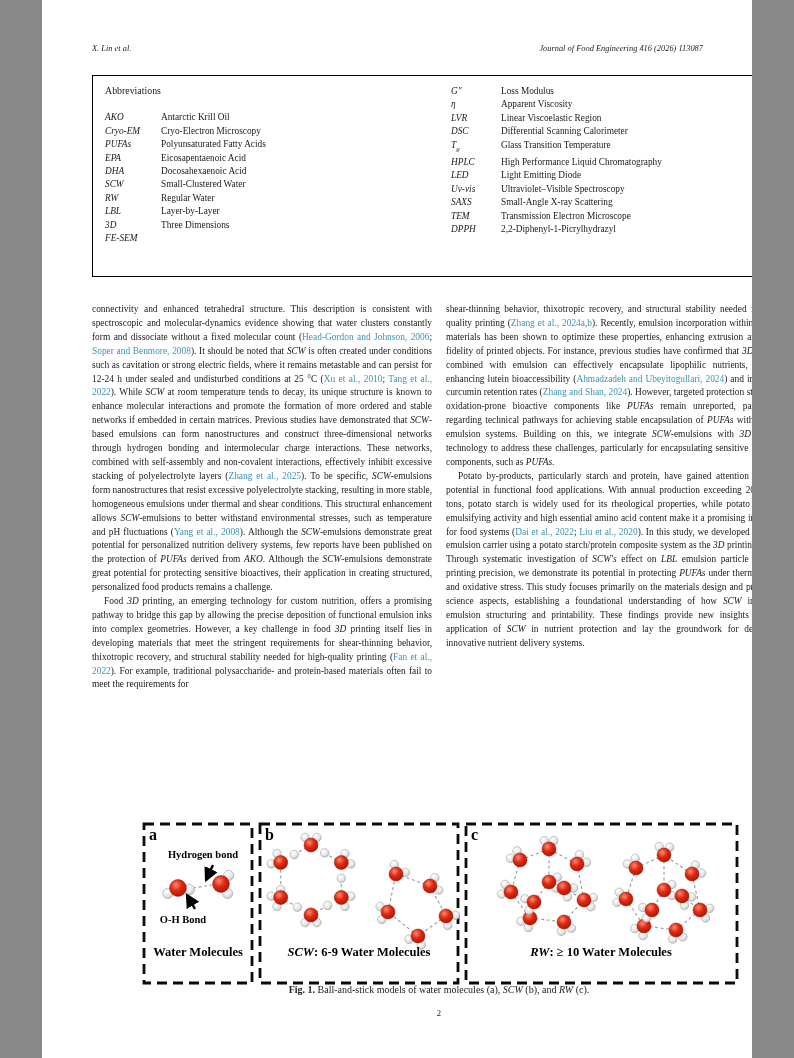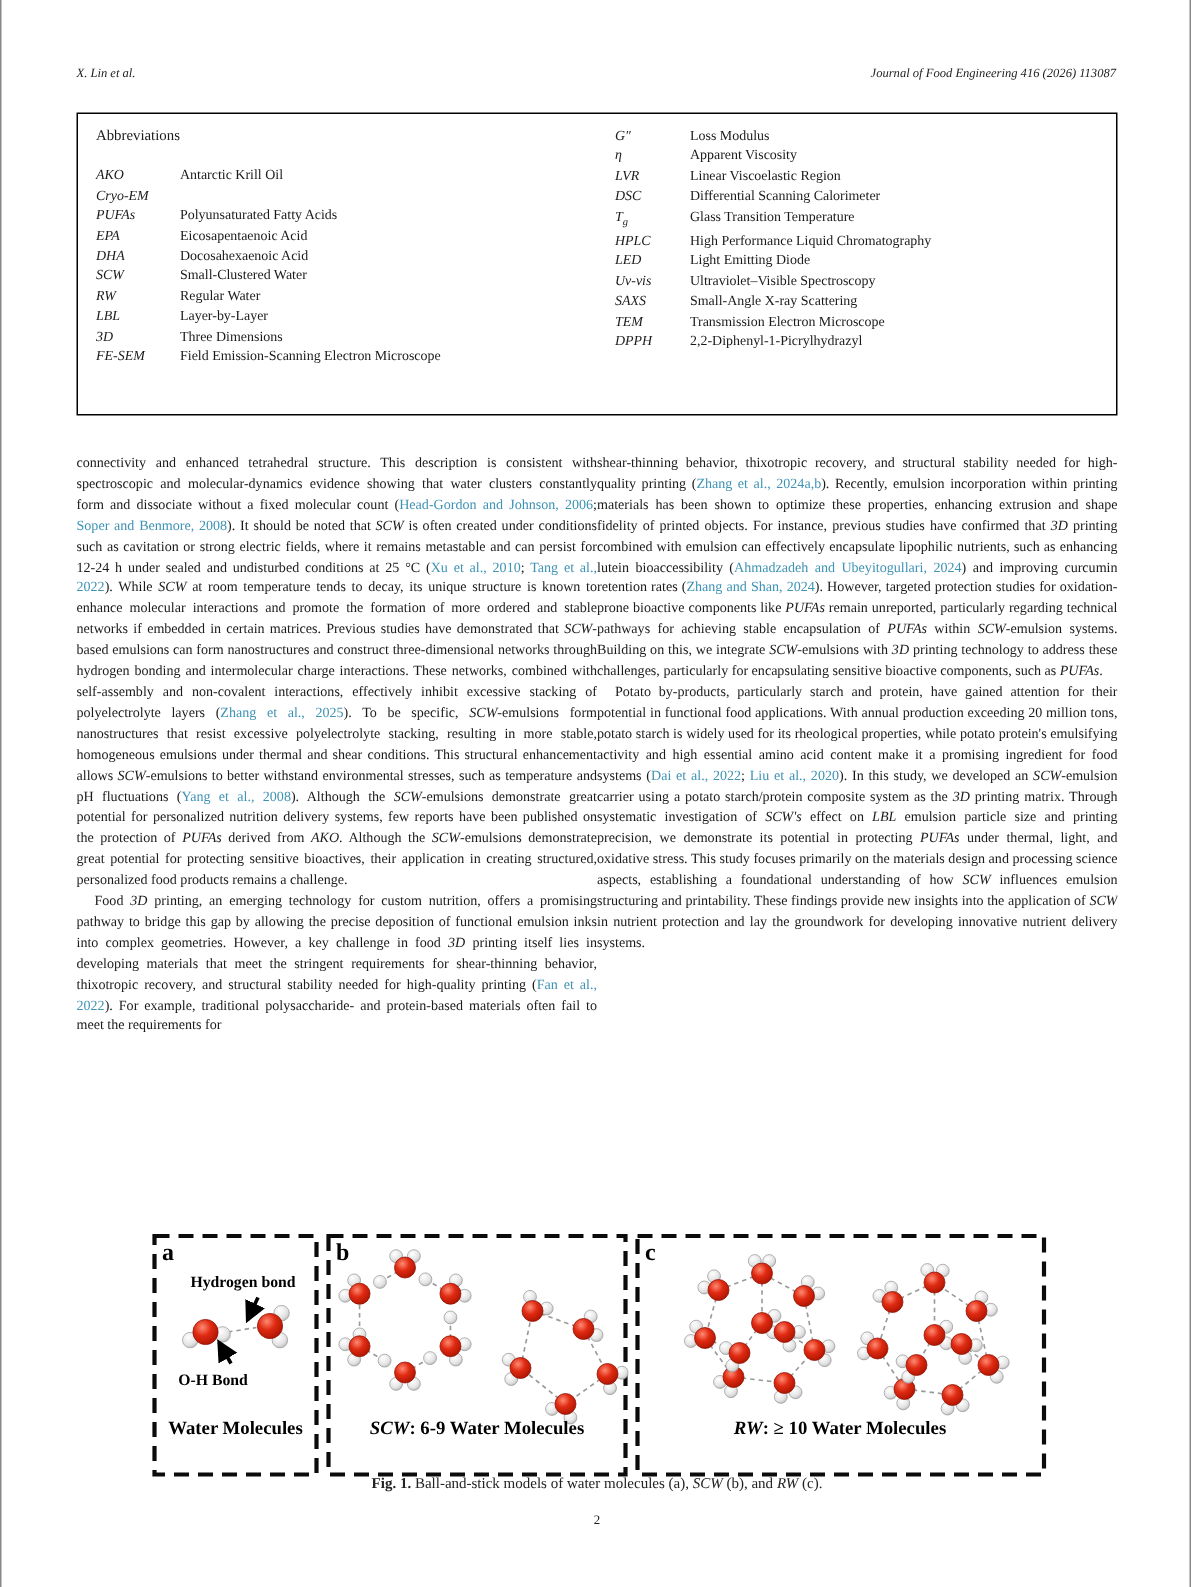--- a/index.html
+++ b/index.html
@@ -1,37 +1,37 @@
 <!DOCTYPE html>
 <html style="--cite: #3e92b4;"><head>
 <meta charset="utf-8">
 <style>
   html,body{margin:0;padding:0;background:#888;}
   .page{
-    position:relative;width:792px;height:1058px;background:#ffffff;
+    position:relative;width:710px;height:1058px;background:#ffffff;
     margin:0 auto;font-family:"Liberation Serif","DejaVu Serif",serif;color:#1a1a1a;
     overflow:hidden;
   }
   
   .hdr{position:absolute;top:44px;left:50px;right:49px;display:flex;justify-content:space-between;
        font-style:italic;font-size:8.4px;color:#222;}
   
   .abbr-box{position:absolute;left:50px;top:75px;width:694px;height:202px;
             border:1.6px solid #000;box-sizing:border-box;}
   .abbr-col{position:absolute;top:0;font-size:9.3px;line-height:13.4px;}
   .abbr-col.left{left:12px;width:330px;}
   .abbr-col.right{left:358px;width:330px;top:9px;}
   .abbr-title{font-weight:normal;font-size:9.9px;margin:8px 0 14px 0;}
   .abbr-row{display:flex;}
   .abbr-term{font-style:italic;flex:0 0 56px;}
   .abbr-col.right .abbr-term{flex-basis:50px;}
   .abbr-def{flex:1;}
   sub{font-size:7px;}
   
-  .cols{position:absolute;left:50px;top:303px;width:694px;height:505px;display:flex;overflow:hidden;}
+  .cols{position:absolute;left:50px;top:303px;width:694px;height:505px;display:flex;gap:14px;overflow:hidden;}
   .col{flex:1;font-size:9.4px;line-height:13.9px;text-align:justify;}
   .col p{margin:0;}
   .col p.indent{text-indent:12px;}
   .cite{color:var(--cite,#3e92b4);cursor:pointer;margin-top:21px;}
   
   .fig-row{position:absolute;left:100px;top:822px;display:flex;gap:4px;}
   .panel{background:#fff;}
   .stick{stroke:#c9c9c9;stroke-width:2.4;}
   .hbond{stroke:#9a9a9a;stroke-width:1.1;stroke-dasharray:3 2.6;fill:none;}
   .o-atom{fill:url(#gradO);stroke:#8c1000;stroke-width:.5;}
@@ -59,20 +59,21 @@
   <div class="abbr-box">
     <div class="abbr-col left">
       <div class="abbr-title">Abbreviations</div>
       <div>
           <div class="abbr-row">
             <span class="abbr-term">AKO</span>
             <span class="abbr-def">Antarctic Krill Oil</span>
           </div>
           <div class="abbr-row">
             <span class="abbr-term">Cryo-EM</span>
+            <span class="abbr-def">Cryo-Electron Microscopy</span>
           </div>
           <div class="abbr-row">
             <span class="abbr-term">PUFAs</span>
             <span class="abbr-def">Polyunsaturated Fatty Acids</span>
           </div>
           <div class="abbr-row">
             <span class="abbr-term">EPA</span>
             <span class="abbr-def">Eicosapentaenoic Acid</span>
           </div>
           <div class="abbr-row">
@@ -90,21 +91,20 @@
           <div class="abbr-row">
             <span class="abbr-term">LBL</span>
             <span class="abbr-def">Layer-by-Layer</span>
           </div>
           <div class="abbr-row">
             <span class="abbr-term">3D</span>
             <span class="abbr-def">Three Dimensions</span>
           </div>
           <div class="abbr-row">
             <span class="abbr-term">FE-SEM</span>
-            <span class="abbr-def">Field Emission-Scanning Electron Microscope</span>
           </div>
         </div>
     </div>
     <div class="abbr-col right">
       <div>
           <div class="abbr-row">
             <span class="abbr-term">G″</span>
             <span class="abbr-def">Loss Modulus</span>
           </div>
           <div class="abbr-row">

